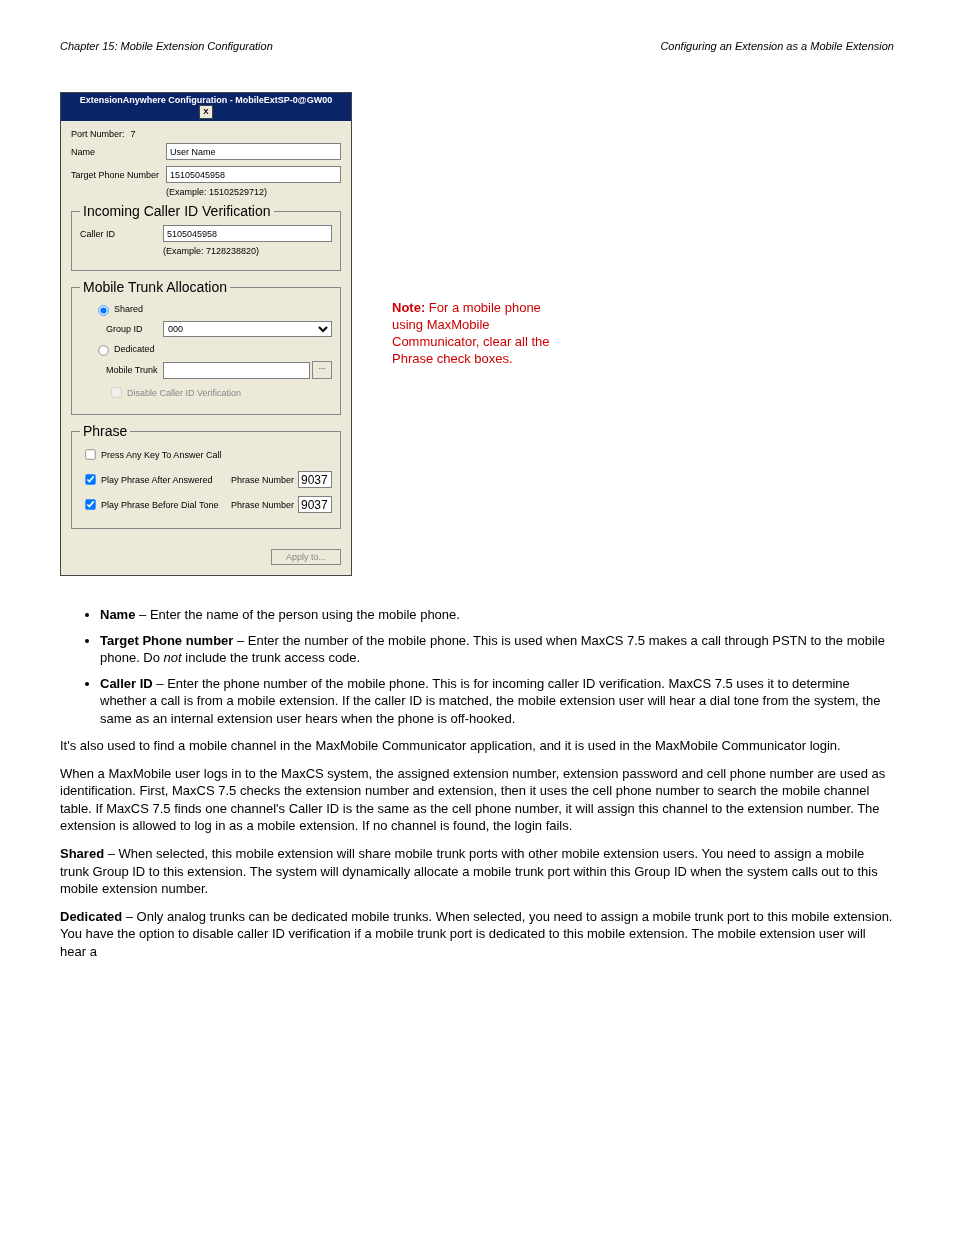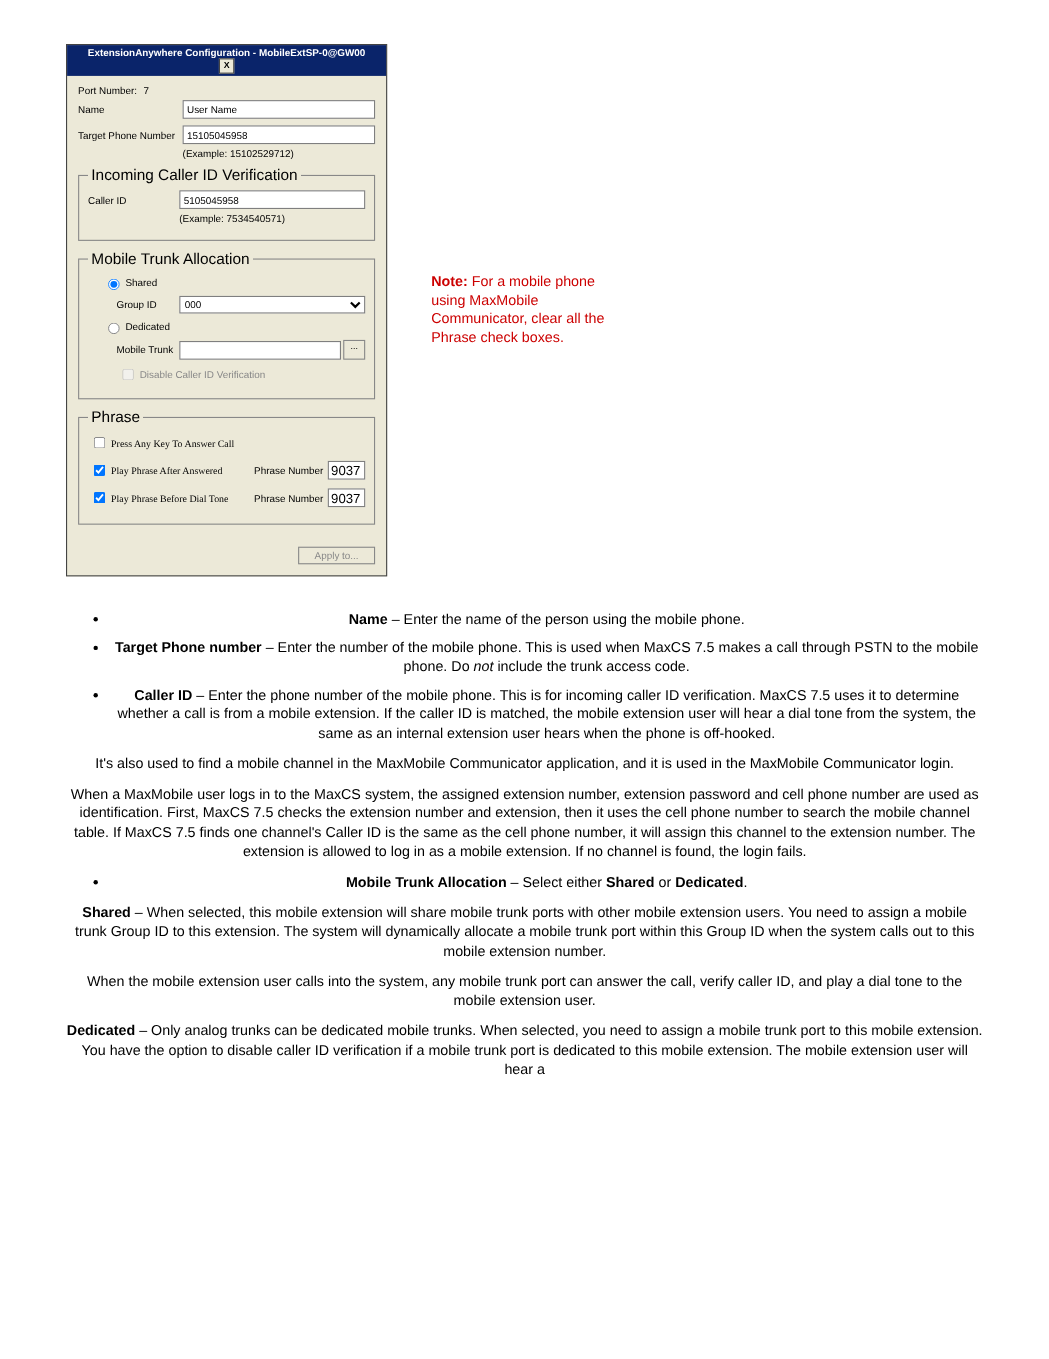--- a/index.html
+++ b/index.html
@@ -105,21 +105,21 @@
     font-size: 8px;
     margin-left: 2px;
     text-align: center;
   }
   .disabled-label { color: #888; }
   .phrase-row {
     display: flex;
     align-items: center;
     margin-bottom: 6px;
   }
-  .phrase-label { flex: 1; font-size: 9px; font-family: Liberation Serif, serif; }
+  .phrase-label { flex: 1; font-size: 9px; }
   .pn-label { font-size: 9px; margin-right: 4px; margin-left: 6px; }
   .small-input {
     border: 1px solid #7f7f7f;
     background: #fff;
     font-size: 12px;
     padding: 1px 2px;
     width: 28px;
     height: 13px;
   }
   .btn-row { text-align: right; padding: 4px 10px 10px 0; }
@@ -133,41 +133,44 @@
   .note {
     color: #c00;
     font-size: 13px;
     line-height: 1.3;
     max-width: 180px;
   }
   .body-text {
     font-size: 13px;
     line-height: 1.35;
     color: #000;
-    text-align: center;
   }
   .body-text p { margin: 0 0 10px 0; }
   .body-text ul { margin: 0 0 10px 0; padding-left: 40px; }
   .body-text li { margin-bottom: 8px; }
   .sub-block { margin-left: 40px; margin-bottom: 10px; }
   .field-bold { font-weight: bold; }
   .footer {
     margin-top: 40px;
     display: flex;
     justify-content: space-between;
     font-size: 11px;
     font-style: italic;
   }
   .footer .right { text-align: right; }
 </style>
 </head>
 <body>
 
 <div class="page">
 
+  <div class="header-row">
+    <span>Chapter 15:  Mobile Extension Configuration</span>
+    <span>Configuring an Extension as a Mobile Extension</span>
+  </div>
 
   <div class="dialog-area">
 
     <div class="dialog">
       <div class="titlebar">
         <span>ExtensionAnywhere Configuration - MobileExtSP-0@GW00</span>
         <span class="close-btn">X</span>
       </div>
       <div class="dialog-body">
 
@@ -186,21 +189,21 @@
           <input class="input" value="15105045958" style="">
         </div>
         <div class="example">(Example: 15102529712)</div>
 
         <fieldset class="group">
           <legend>Incoming Caller ID Verification</legend>
           <div class="row">
             <span class="lbl" style="width:83px">Caller ID</span>
             <input class="input" value="5105045958" style="">
           </div>
-          <div class="example" style="margin-left:83px">(Example: 7534540571)</div>
+          <div class="example" style="margin-left:83px">(Example: 7128238820)</div>
         </fieldset>
 
         <fieldset class="group">
           <legend>Mobile Trunk Allocation</legend>
 
           <div class="row indent">
             <input type="radio" class="radio" checked="" style="">
             <span>Shared</span>
           </div>
           <div class="row indent2">
@@ -270,31 +273,25 @@
       </li>
       <li>
         <span class="field-bold">Caller ID</span><span> – Enter the phone number of the mobile phone. This is for incoming caller ID verification. MaxCS 7.5  uses it to determine whether a call is from a mobile extension. If the caller ID is matched, the mobile extension user will hear a dial tone from the system, the same as an internal extension user hears when the phone is off-hooked.</span>
       </li>
     </ul>
 
     <p>It's also used to find a mobile channel in the MaxMobile Communicator application, and it is used in the MaxMobile Communicator login.</p>
 
     <p class="sub-block">When a MaxMobile user logs in to the MaxCS system, the assigned extension number, extension password and cell phone number are used as identification. First, MaxCS 7.5  checks the extension number and extension, then it uses the cell phone number to search the mobile channel table. If MaxCS 7.5  finds one channel's Caller ID is the same as the cell phone number, it will assign this channel to the extension number. The extension is allowed to log in as a mobile extension. If no channel is found, the login fails.</p>
 
-    <ul>
-      <li>
-        <span class="field-bold">Mobile Trunk Allocation</span><span> – Select either </span><span class="field-bold">Shared</span><span> or </span><span class="field-bold">Dedicated</span><span>.</span>
-      </li>
-    </ul>
 
     <p class="sub-block">
       <span class="field-bold">Shared</span><span> – When selected, this mobile extension will share mobile trunk ports with other mobile extension users. You need to assign a mobile trunk Group ID to this extension. The system will dynamically allocate a mobile trunk port within this Group ID when the system calls out to this mobile extension number.</span>
     </p>
 
-    <p class="sub-block">When the mobile extension user calls into the system, any mobile trunk port can answer the call, verify caller ID, and play a dial tone to the mobile extension user.</p>
 
     <p class="sub-block">
       <span class="field-bold">Dedicated</span><span> – Only analog trunks can be dedicated mobile trunks. When selected, you need to assign a mobile trunk port to this mobile extension. You have the option to disable caller ID verification if a mobile trunk port is dedicated to this mobile extension. The mobile extension user will hear a</span>
     </p>
 
   </div>
 
 
 </div>
 

